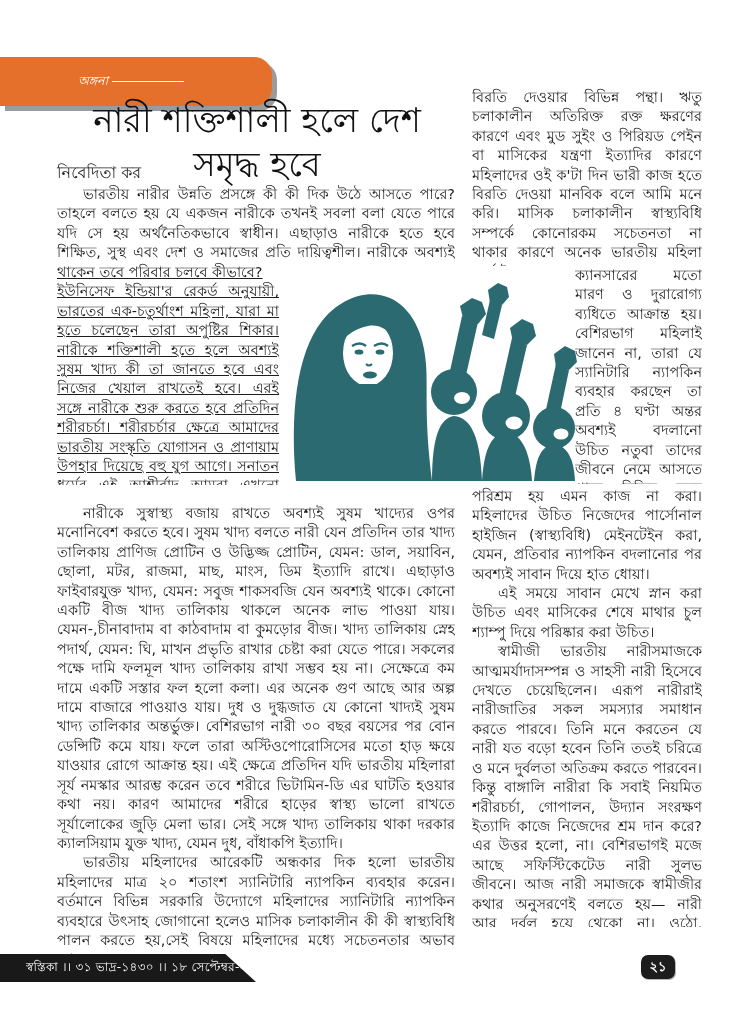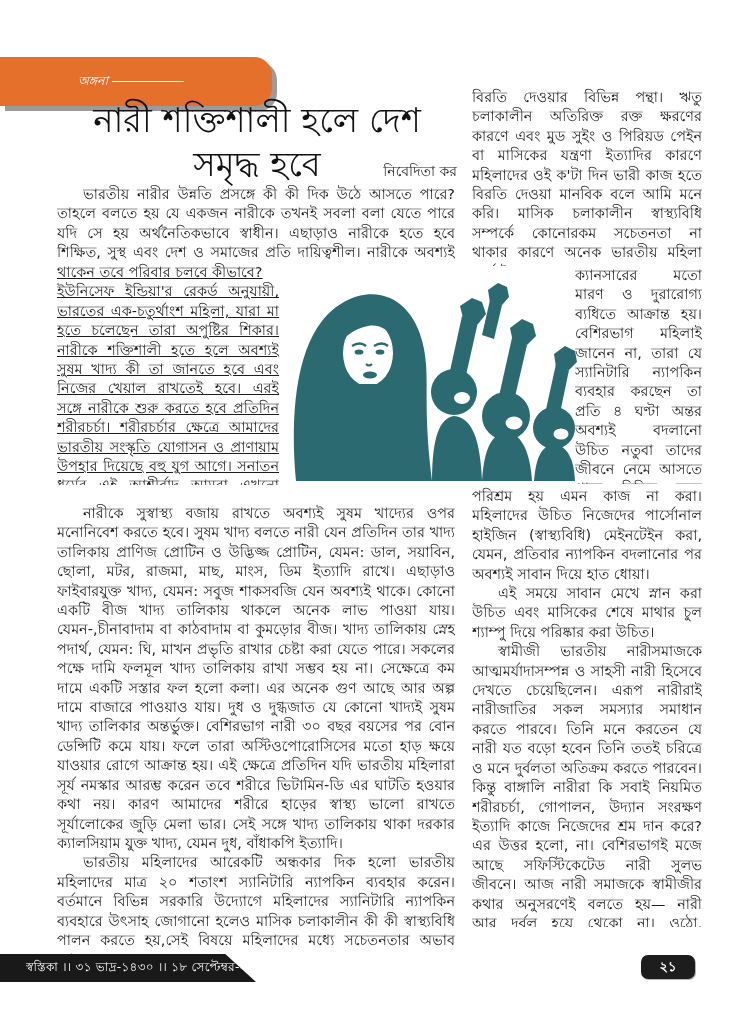--- a/index.html
+++ b/index.html
@@ -29,21 +29,21 @@
     border-top:1.6px solid #ffffff;margin-left:4px;
   }
   
   .title{
     position:absolute;left:57px;top:98px;width:400px;
     margin:0;text-align:center;
     font-size:34px;line-height:1.3;font-weight:normal;color:#111111;
   }
   .author{
     position:absolute;left:57px;top:160px;width:400px;
-    text-align:right;font-size:14px;color:#222222;
+    text-align:left;font-size:16px;color:#222222;
   }
   
   .txt{
     position:absolute;
     font-size:14.4px;line-height:19.4px;
     text-align:justify;
     color:#1d1d1d;
     overflow:hidden;
   }
   .txt p{margin:0;}
@@ -67,21 +67,21 @@
     position:absolute;left:0;top:954px;width:256px;height:28px;
     background:#191919;
     clip-path:polygon(0 0,88% 0,100% 100%,0 100%);
     display:flex;align-items:center;
   }
   .footer-text{
     color:#ffffff;font-size:12px;margin-left:26px;white-space:nowrap;
     letter-spacing:.3px;
   }
   .page-number{
-    position:absolute;left:641px;top:955px;width:54px;height:24px;
+    position:absolute;left:641px;top:955px;width:34px;height:24px;
     background:#1d1d1d;border-radius:7px;
     color:#ffffff;font-size:13px;font-weight:bold;
     display:flex;align-items:center;justify-content:center;
     box-shadow:1px 1px 0 #b5b5b5;
   }
 </style>
 </head>
 <body>
 
 <div class="page">

